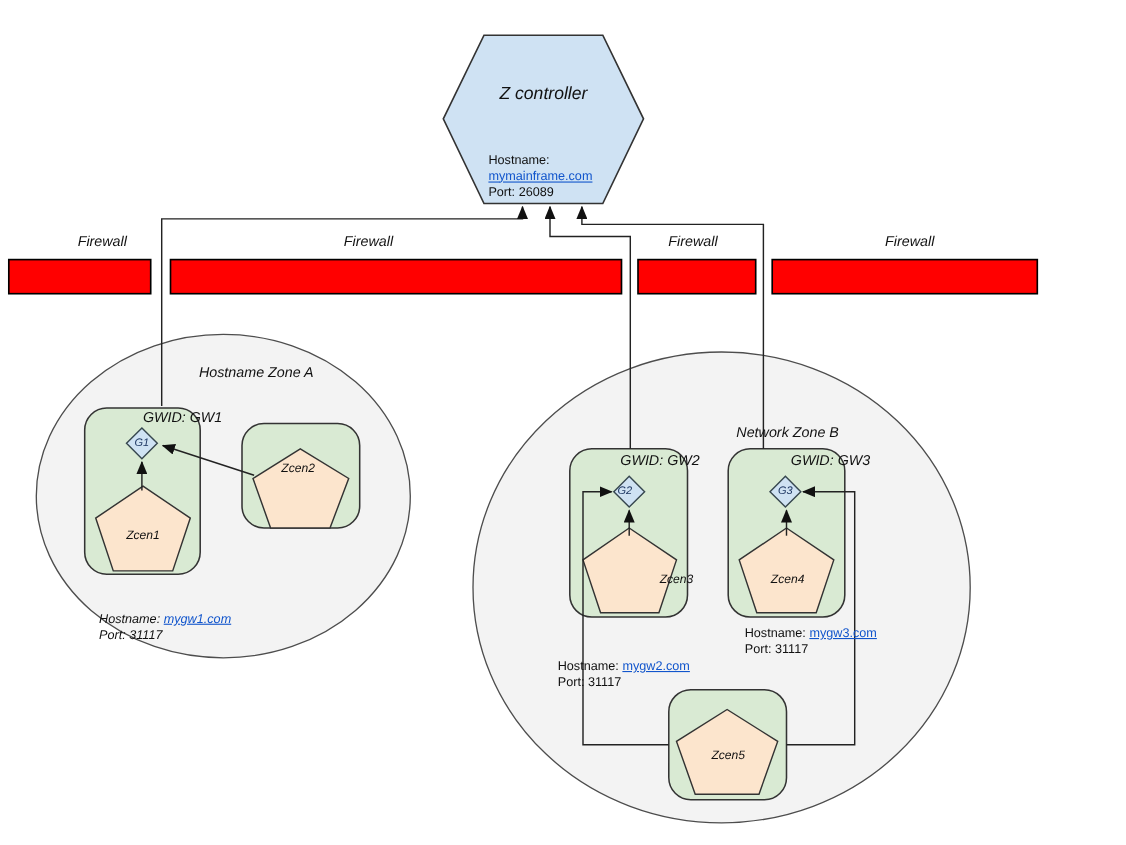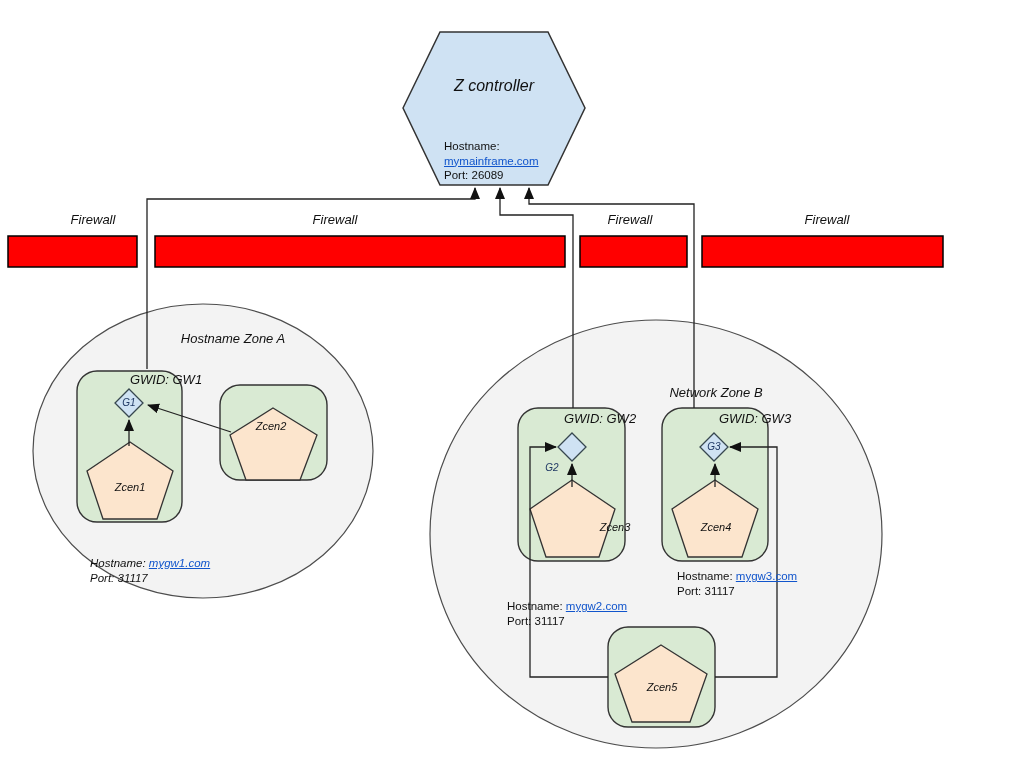--- a/index.html
+++ b/index.html
@@ -78,21 +78,21 @@
   <div class="txt ctr lbl13" style="left:827px;top:212px;">Firewall</div>
 
   <div class="txt ctr lbl13" style="left:233px;top:331px;">Hostname Zone A</div>
   <div class="txt ctr lbl13" style="left:716px;top:356px;margin-top:29px;">Network Zone B</div>
 
   <div class="txt ctr lbl13" style="left:130px;top:372px;margin-left:36px;">GWID: GW1</div>
   <div class="txt ctr lbl13" style="left:600px;top:411px;">GWID: GW2</div>
   <div class="txt ctr lbl13" style="left:715px;top:411px;margin-left:40px;">GWID: GW3</div>
 
   <div class="txt ctr g-lbl" style="left:129px;top:397px;">G1</div>
-  <div class="txt ctr g-lbl" style="left:552px;top:441px;margin-top:21px;">G2</div>
+  <div class="txt ctr g-lbl" style="left:568px;top:441px;">G2</div>
   <div class="txt ctr g-lbl" style="left:714px;top:441px;">G3</div>
 
   <div class="txt ctr lbl11" style="left:130px;top:481px;">Zcen1</div>
   <div class="txt ctr lbl11" style="left:271px;top:420px;">Zcen2</div>
   <div class="txt ctr lbl11" style="left:573px;top:521px;margin-left:42px;">Zcen3</div>
   <div class="txt ctr lbl11" style="left:716px;top:521px;">Zcen4</div>
   <div class="txt ctr lbl11" style="left:662px;top:681px;">Zcen5</div>
 
   <div class="txt small" style="left:90px;top:523px;font-style:italic;">
     <div><span>Hostname:</span>

